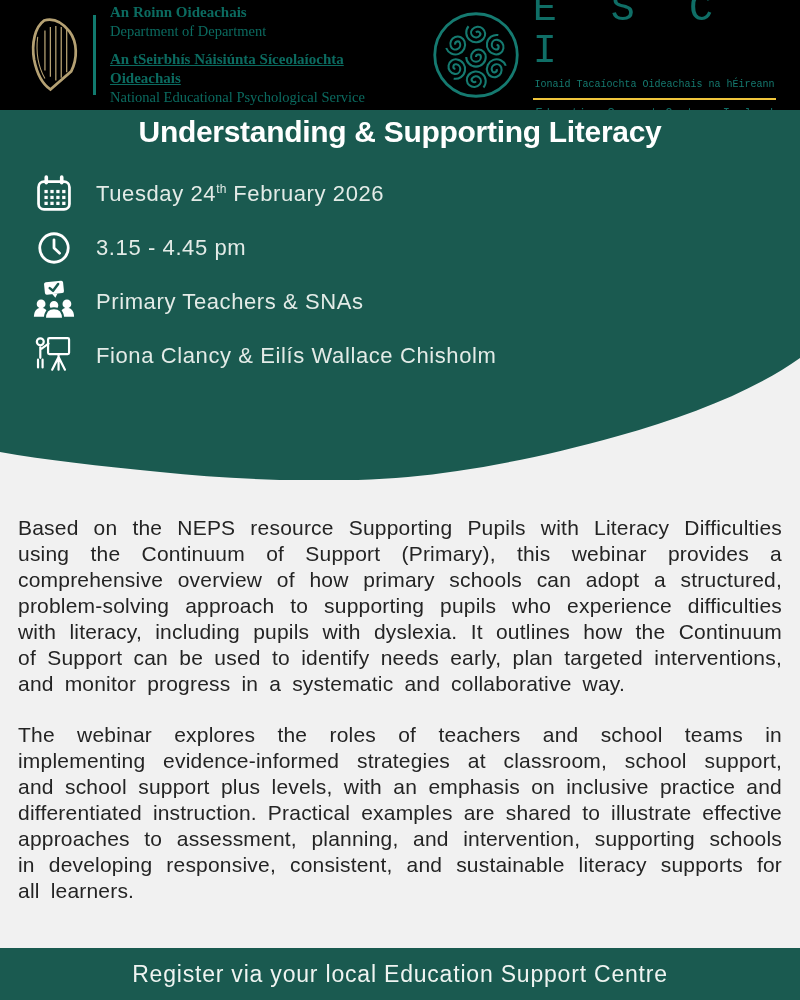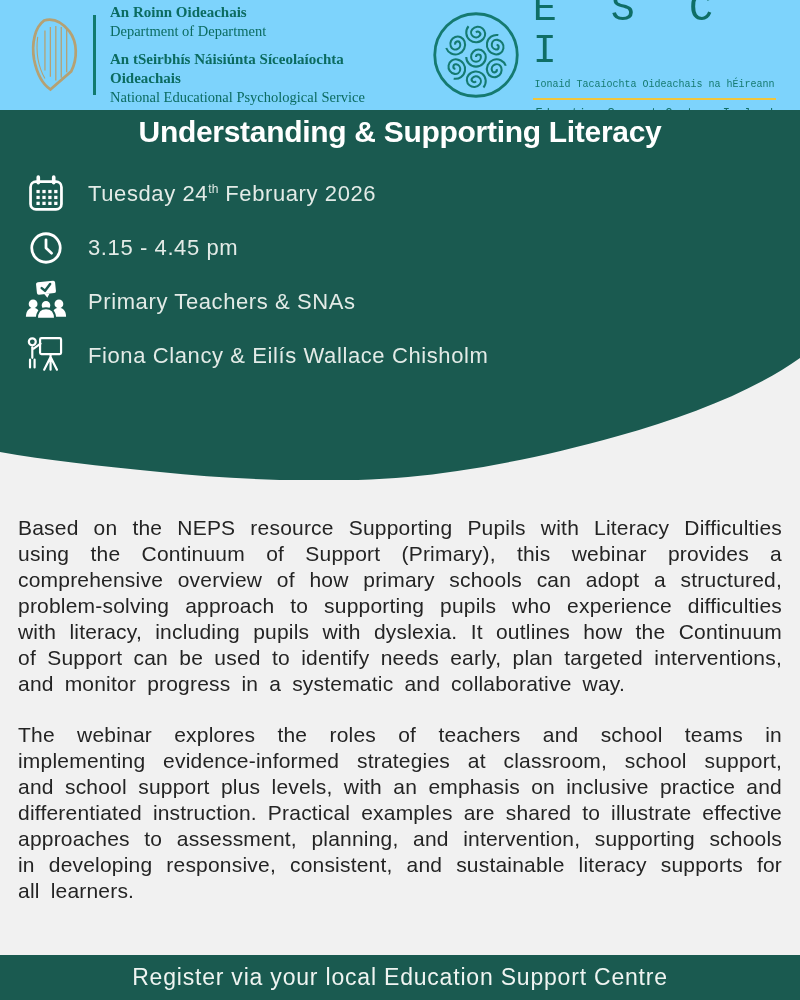--- a/index.html
+++ b/index.html
@@ -11,35 +11,35 @@
     height: 1000px;
     background: #F1F1F1;
     overflow: hidden;
     display: flex;
     flex-direction: column;
   }
 
   
   .header-bar {
     height: 110px;
-    background: #7dd3fc;
+    background: #000000;
     display: flex;
     align-items: center;
     justify-content: space-between;
     padding: 0 24px 0 22px;
     flex: 0 0 auto;
     gap: 26px;
   }
   .doe-logo { display: flex; align-items: center; }
   .harp-wrap { width: 66px; height: 92px; display: flex; align-items: center; justify-content: center; }
   .doe-divider { width: 3px; height: 80px; background: #117A6E; margin: 0 14px 0 8px; }
   .doe-text { font-family: "Liberation Serif", serif; color: #0B6B60; }
   .doe-text .ga { font-weight: 700; font-size: 15px; line-height: 19px; }
   .doe-text .en { font-weight: 400; font-size: 14.5px; line-height: 19px; }
-  .doe-text .svc { margin-top: 9px; }
+  .doe-text .svc { margin-top: 9px; text-decoration: underline; }
 
   .esci-logo { display: flex; align-items: center; gap: 12px; }
   .esci-text { display: flex; flex-direction: column; align-items: center; font-family: Liberation Mono, monospace; }
   .esci-acronym { color: #0F6E66; font-size: 40px; line-height: 42px; letter-spacing: 15px; margin-right: -15px; font-weight: 400; }
   .esci-ga { color: #157A70; font-size: 10px; line-height: 16px; margin-top: 4px; white-space: nowrap; }
   .esci-gold-rule { width: 100%; height: 2px; background: #F0C53C; margin: 5px 0 6px; }
   .esci-en { color: #0F6E66; font-size: 12px; line-height: 16px; white-space: nowrap; }
 
   
   .hero {
@@ -52,21 +52,21 @@
 
   .page-title {
     text-align: center;
     color: #FFFFFF;
     font-weight: 700;
     font-size: 30px;
     line-height: 44px;
     letter-spacing: -0.3px;
   }
 
-  .detail-rows { padding-left: 24px; margin-top: 20px; }
+  .detail-rows { padding-left: 32px; margin-top: 20px; }
   .detail-row { display: flex; align-items: center; margin-top: 14px; height: 40px; }
   .icon-cell { width: 44px; height: 44px; flex: 0 0 auto; display: flex; align-items: center; justify-content: center; }
   .detail-text {
     margin-left: 20px;
     color: #E3EBE7;
     font-size: 22px;
     letter-spacing: 0.6px;
     white-space: nowrap;
   }
   .detail-text sup { font-size: 12px; vertical-align: super; letter-spacing: 0.2px; }
@@ -82,21 +82,21 @@
     font-size: 21px;
     line-height: 26px;
     text-align: justify;
     letter-spacing: 0.2px;
     word-spacing: 5px;
   }
 
   
   .footer-banner {
     flex: 0 0 auto;
-    height: 45px;
+    height: 52px;
     background: #1A5A50;
     display: flex;
     align-items: center;
     justify-content: center;
   }
   .footer-text {
     color: #EFF4F1;
     font-size: 23px;
     letter-spacing: 0.8px;
     white-space: nowrap;

